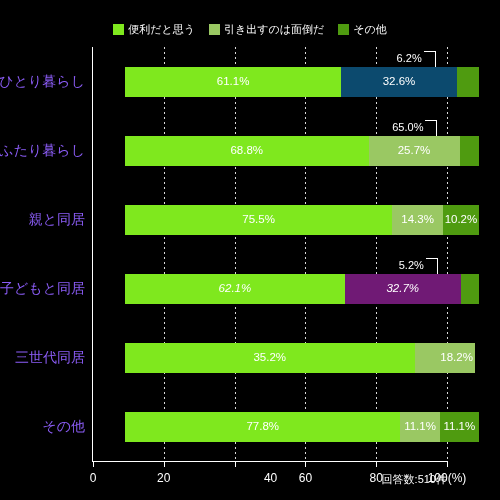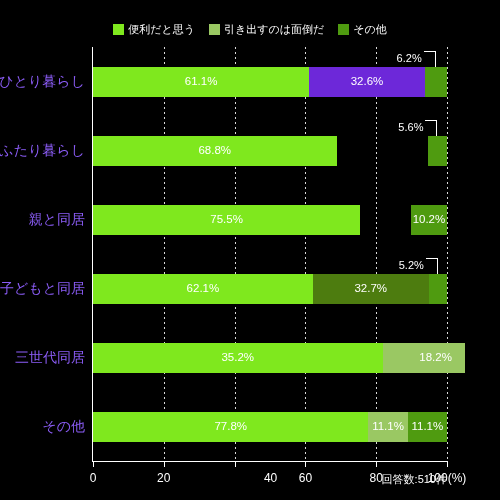--- a/index.html
+++ b/index.html
@@ -46,21 +46,21 @@
   
   .row{position:absolute;left:0;width:100%;}
   .ylab{
     position:absolute;right:calc(100% + 8px);top:50%;transform:translateY(-50%);
     color:#8b5cf6;font-size:14px;white-space:nowrap;text-align:right;
   }
   .bar{position:absolute;left:0;top:0;height:100%;display:block;}
   .seg{
     position:absolute;top:0;height:100%;
     display:flex;align-items:center;justify-content:center;
-    box-sizing:border-box;overflow:visible;
+    box-sizing:border-box;overflow:visible;margin-left:32px;
   }
   .seg-val{
     color:#ffffff;font-size:11.5px;line-height:11.5px;white-space:nowrap;
   }
 
   
   .callout{position:absolute;pointer-events:none;}
   .callout .c-text{
     position:absolute;bottom:3px;right:2px;
     color:#ffffff;font-size:11px;line-height:11px;white-space:nowrap;
@@ -124,65 +124,71 @@
         <div class="xlab" style="left: 283.2px;">80</div>
         <div class="xlab" style="left: 354px;">100(%)</div>
       </div>
     <div id="rows-layer">
         <div class="row" style="top: 19.5px; height: 30px;">
           <div class="ylab">ひとり暮らし</div>
           <div class="bar" style="width: 354px;">
             <div class="seg" style="left: 0px; width: 216.294px; background: rgb(127, 232, 30);">
               <span class="seg-val">61.1%</span>
             </div>
-            <div class="seg" style="left: 216.294px; width: 115.404px; background: #6d28d9; justify-content: center;">
+            <div class="seg" style="left: 216.294px; width: 115.404px; background: #0c4a6e; justify-content: center;">
               <span class="seg-val">32.6%</span>
             </div>
             <div class="seg" style="left: 331.698px; width: 21.948px; background: rgb(79, 155, 16);"></div>
           </div>
         </div>
         <div class="row" style="top: 88.5px; height: 30px;">
           <div class="ylab">夫婦ふたり暮らし</div>
           <div class="bar" style="width: 354px;">
             <div class="seg" style="left: 0px; width: 243.552px; background: rgb(127, 232, 30);">
               <span class="seg-val">68.8%</span>
+            </div>
+            <div class="seg" style="left: 243.552px; width: 90.978px; background: rgb(154, 200, 99);">
+              <span class="seg-val">25.7%</span>
             </div>
             <div class="seg" style="left: 334.53px; width: 19.824px; background: rgb(79, 155, 16);"></div>
           </div>
         </div>
         <div class="row" style="top: 157.5px; height: 30px;">
           <div class="ylab">親と同居</div>
           <div class="bar" style="width: 334px;">
             <div class="seg" style="left: 0px; width: 267.27px; background: rgb(127, 232, 30);">
               <span class="seg-val">75.5%</span>
             </div>
+            <div class="seg" style="left: 267.27px; width: 50.622px; background: rgb(154, 200, 99);">
+              <span class="seg-val">14.3%</span>
+            </div>
             <div class="seg" style="left: 317.892px; width: 36.108px; background: rgb(79, 155, 16);">
               <span class="seg-val">10.2%</span>
             </div>
           </div>
         </div>
         <div class="row" style="top: 226.5px; height: 30px;">
           <div class="ylab">子どもと同居</div>
-          <div class="bar" style="width: 354px;">
+          <div class="bar" style="width: 354px; font-style: italic;">
             <div class="seg" style="left: 0px; width: 219.834px; background: rgb(127, 232, 30);">
               <span class="seg-val">62.1%</span>
             </div>
-            <div class="seg" style="left: 219.834px; width: 115.758px; background: #4d7c0f;">
+            <div class="seg" style="left: 219.834px; width: 115.758px; background: #701a75;">
               <span class="seg-val">32.7%</span>
             </div>
             <div class="seg" style="left: 335.592px; width: 18.408px; background: rgb(79, 155, 16);"></div>
           </div>
         </div>
         <div class="row" style="top: 295.5px; height: 30px;">
           <div class="ylab">三世代同居</div>
           <div class="bar" style="width: 354px;">
             <div class="seg" style="left: 0px; width: 289.572px; background: rgb(127, 232, 30);">
               <span class="seg-val">35.2%</span>
             </div>
-            <div class="seg" style="left: 289.572px; width: 82px; background: rgb(154, 200, 99); padding-left: 24px;">
+            <div class="seg" style="left: 289.572px; width: 60px; background: rgb(154, 200, 99); padding-left: 24px;">
               <span class="seg-val">18.2%</span>
             </div>
           </div>
         </div>
         <div class="row" style="top: 364.5px; height: 30px;">
           <div class="ylab">その他</div>
           <div class="bar" style="width: 354px;">
             <div class="seg" style="left: 0px; width: 275.412px; background: rgb(127, 232, 30);">
               <span class="seg-val">77.8%</span>
             </div>
@@ -197,21 +203,21 @@
       </div>
     <div id="callouts-layer">
         <div class="callout" style="left: 0px; top: 3.5px; width: 342.672px; height: 16px;">
           <div class="c-horz" style="width: 12px;"></div>
           <div class="c-vert" style="height: 16px;"></div>
           <div class="c-text" style="right: 14px;">6.2%</div>
         </div>
         <div class="callout" style="left: 0px; top: 72.5px; width: 344.442px; height: 16px;">
           <div class="c-horz" style="width: 12px;"></div>
           <div class="c-vert" style="height: 16px;"></div>
-          <div class="c-text" style="right: 14px;">5.6%</div>
+          <div class="c-text" style="right: 14px;">65.0%</div>
         </div>
         <div class="callout" style="left: 0px; top: 210.5px; width: 344.796px; height: 16px;">
           <div class="c-horz" style="width: 12px;"></div>
           <div class="c-vert" style="height: 16px;"></div>
           <div class="c-text" style="right: 14px;">5.2%</div>
         </div>
       </div>
   </div>
 
   <div class="footnote">回答数:510件</div>

